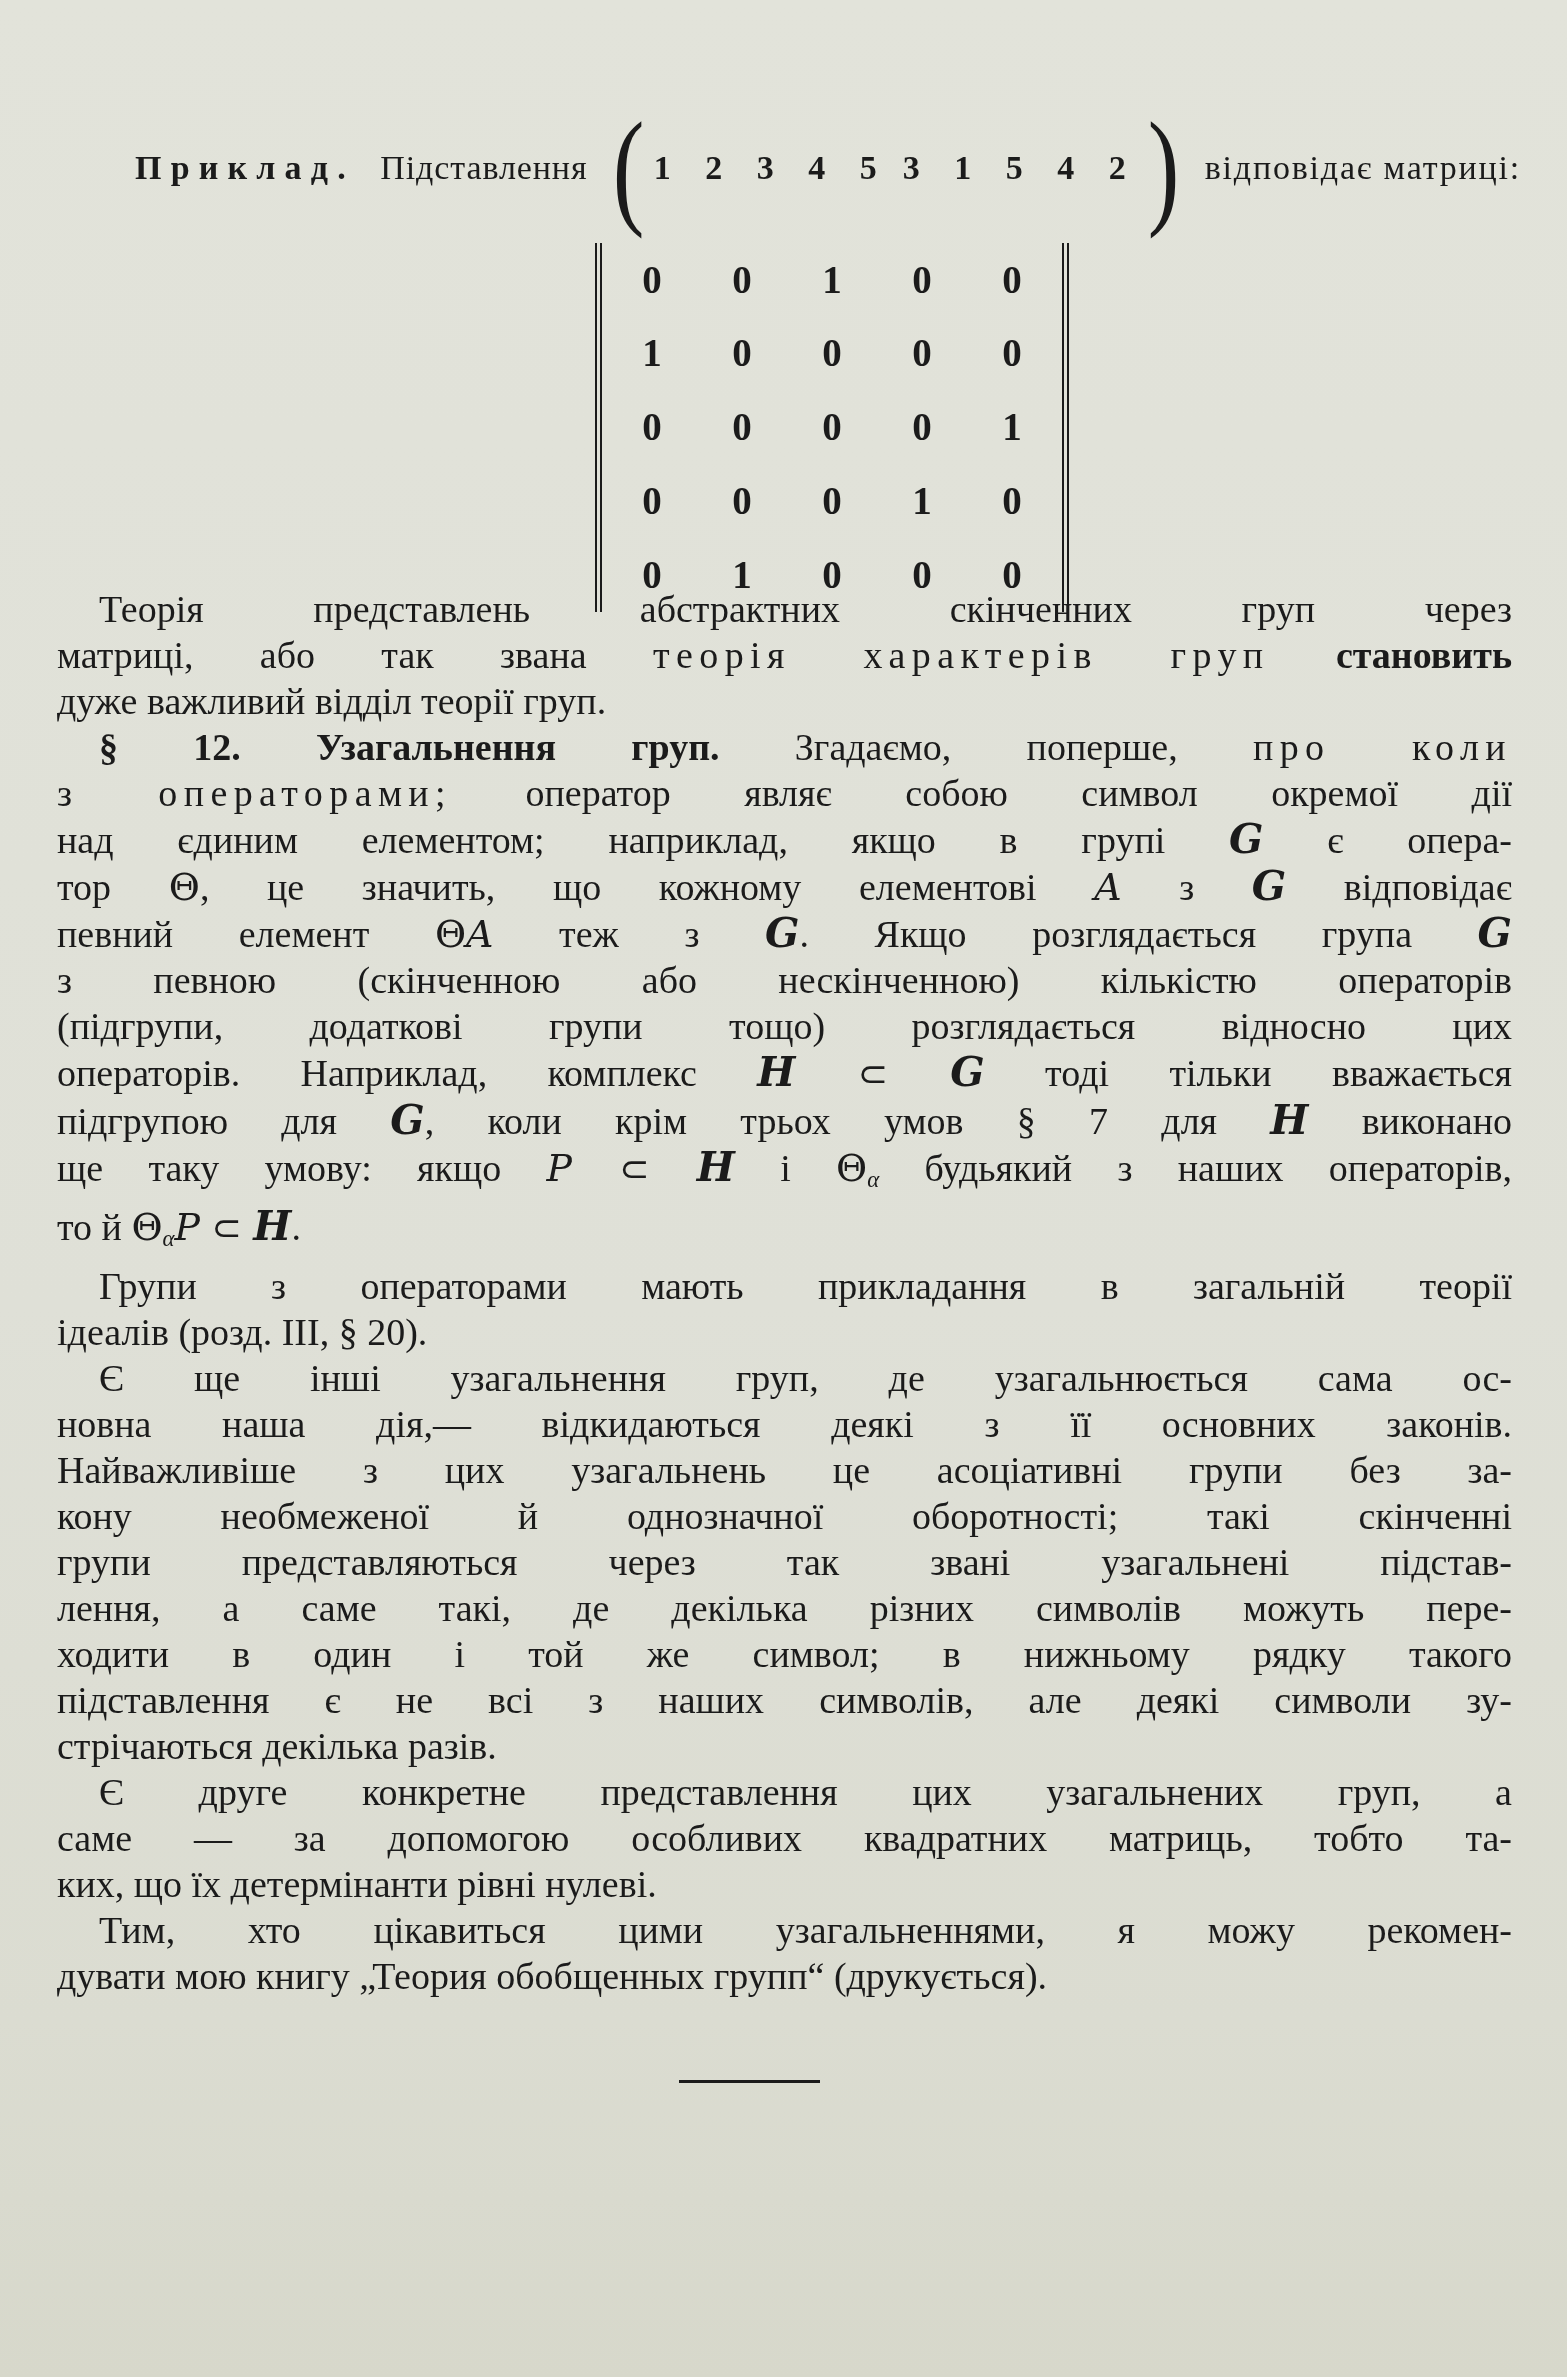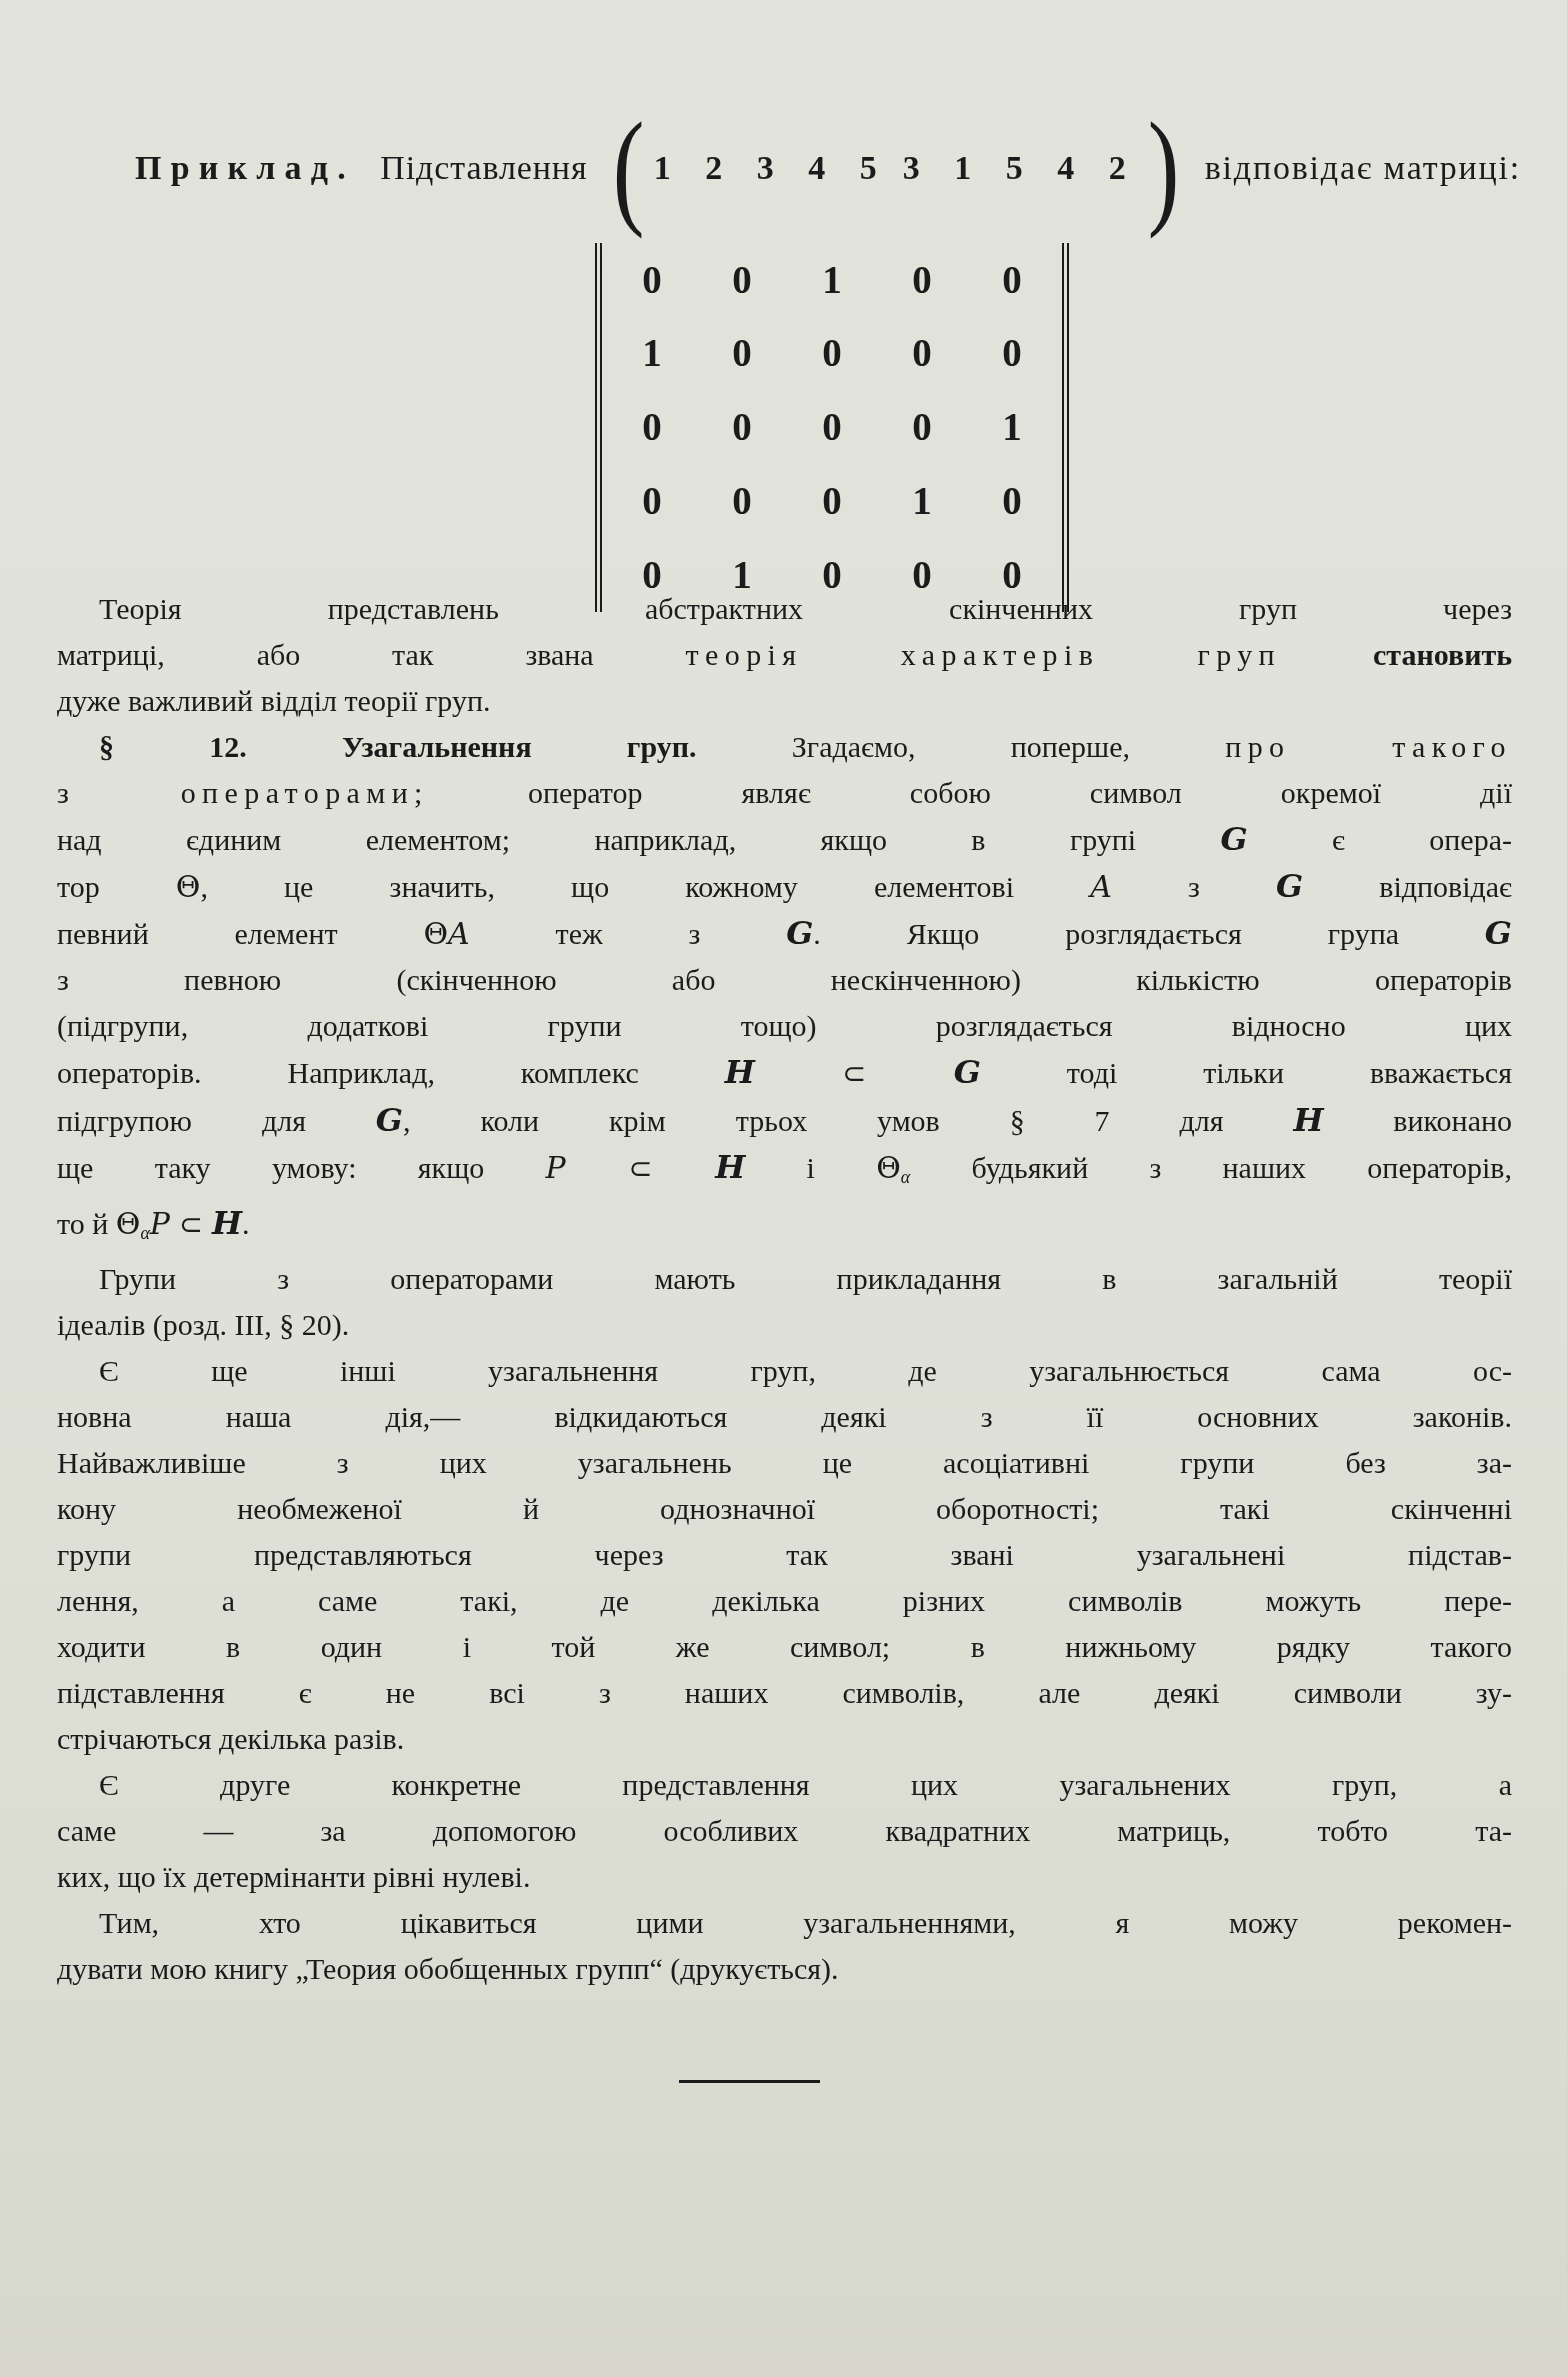--- a/index.html
+++ b/index.html
@@ -32,21 +32,21 @@
     column-gap:42px;row-gap:29px;
     padding:14.6px 26px;
     border-left:7.3px double #1b1b1b;border-right:7.3px double #1b1b1b;
     font-size:39px;font-weight:bold;text-align:center;line-height:1.15;
   }
   .mcell{display:block;}
 
   
   .body-text{
     position:absolute;left:57px;width:1455px;top:586px;
-    font-size:30px;line-height:46px;
+    font-size:38px;line-height:46px;
   }
   .para{margin:0;}
   .ln{text-align:justify;text-align-last:justify;}
   .ln.last{text-align-last:left;}
   .ln.ind{text-indent:42px;}
   .r-p{}
   .r-b{font-weight:bold;}
   .r-sp{letter-spacing:6.4px;}
   .r-i{font-style:italic;font-family:"DejaVu Serif",serif;}
   .r-fr{font-weight:bold;font-style:italic;font-family:"DejaVu Serif",serif;font-size:1.06em;}
@@ -104,21 +104,21 @@
       <span class="mcell">0</span>
     </div>
 
   <div class="body-text">
       <div class="para">
         <div class="ln ind"><span class="r-p">Теорія представлень абстрактних скінченних груп через</span></div>
         <div class="ln"><span class="r-p">матриці, або так звана </span><span class="r-sp">теорія характерів груп</span><span class="r-p"> </span><span class="r-b">становить</span></div>
         <div class="ln last"><span class="r-p">дуже важливий відділ теорії груп.</span></div>
       </div>
       <div class="para">
-        <div class="ln ind"><span class="r-b">§ 12. Узагальнення груп.</span><span class="r-p"> Згадаємо, поперше, </span><span class="r-sp">про такого</span></div>
+        <div class="ln ind"><span class="r-b">§ 12. Узагальнення груп.</span><span class="r-p"> Згадаємо, поперше, </span><span class="r-sp">про коли</span></div>
         <div class="ln"><span class="r-sp">з операторами;</span><span class="r-p"> оператор являє собою символ окремої дії</span></div>
         <div class="ln"><span class="r-p">над єдиним елементом; наприклад, якщо в групі </span><span class="r-fr">G</span><span class="r-p"> є опера-</span></div>
         <div class="ln"><span class="r-p">тор </span><span class="r-th">Θ</span><span class="r-p">, це значить, що кожному елементові </span><span class="r-i">A</span><span class="r-p"> з </span><span class="r-fr">G</span><span class="r-p"> відповідає</span></div>
         <div class="ln"><span class="r-p">певний елемент </span><span class="r-th">Θ</span><span class="r-i">A</span><span class="r-p"> теж з </span><span class="r-fr">G</span><span class="r-p">. Якщо розглядається група </span><span class="r-fr">G</span></div>
         <div class="ln"><span class="r-p">з певною (скінченною або нескінченною) кількістю операторів</span></div>
         <div class="ln"><span class="r-p">(підгрупи, додаткові групи тощо) розглядається відносно цих</span></div>
         <div class="ln"><span class="r-p">операторів. Наприклад, комплекс </span><span class="r-fr">H</span><span class="r-sym"> ⊂ </span><span class="r-fr">G</span><span class="r-p"> тоді тільки вважається</span></div>
         <div class="ln"><span class="r-p">підгрупою для </span><span class="r-fr">G</span><span class="r-p">, коли крім трьох умов § 7 для </span><span class="r-fr">H</span><span class="r-p"> виконано</span></div>
         <div class="ln"><span class="r-p">ще таку умову: якщо </span><span class="r-i">P</span><span class="r-sym"> ⊂ </span><span class="r-fr">H</span><span class="r-p"> і </span><span class="r-th">Θ</span><span class="r-sub">α</span><span class="r-p"> будьякий з наших операторів,</span></div>
         <div class="ln last"><span class="r-p">то й </span><span class="r-th">Θ</span><span class="r-sub">α</span><span class="r-i">P</span><span class="r-sym"> ⊂ </span><span class="r-fr">H</span><span class="r-p">.</span></div>

